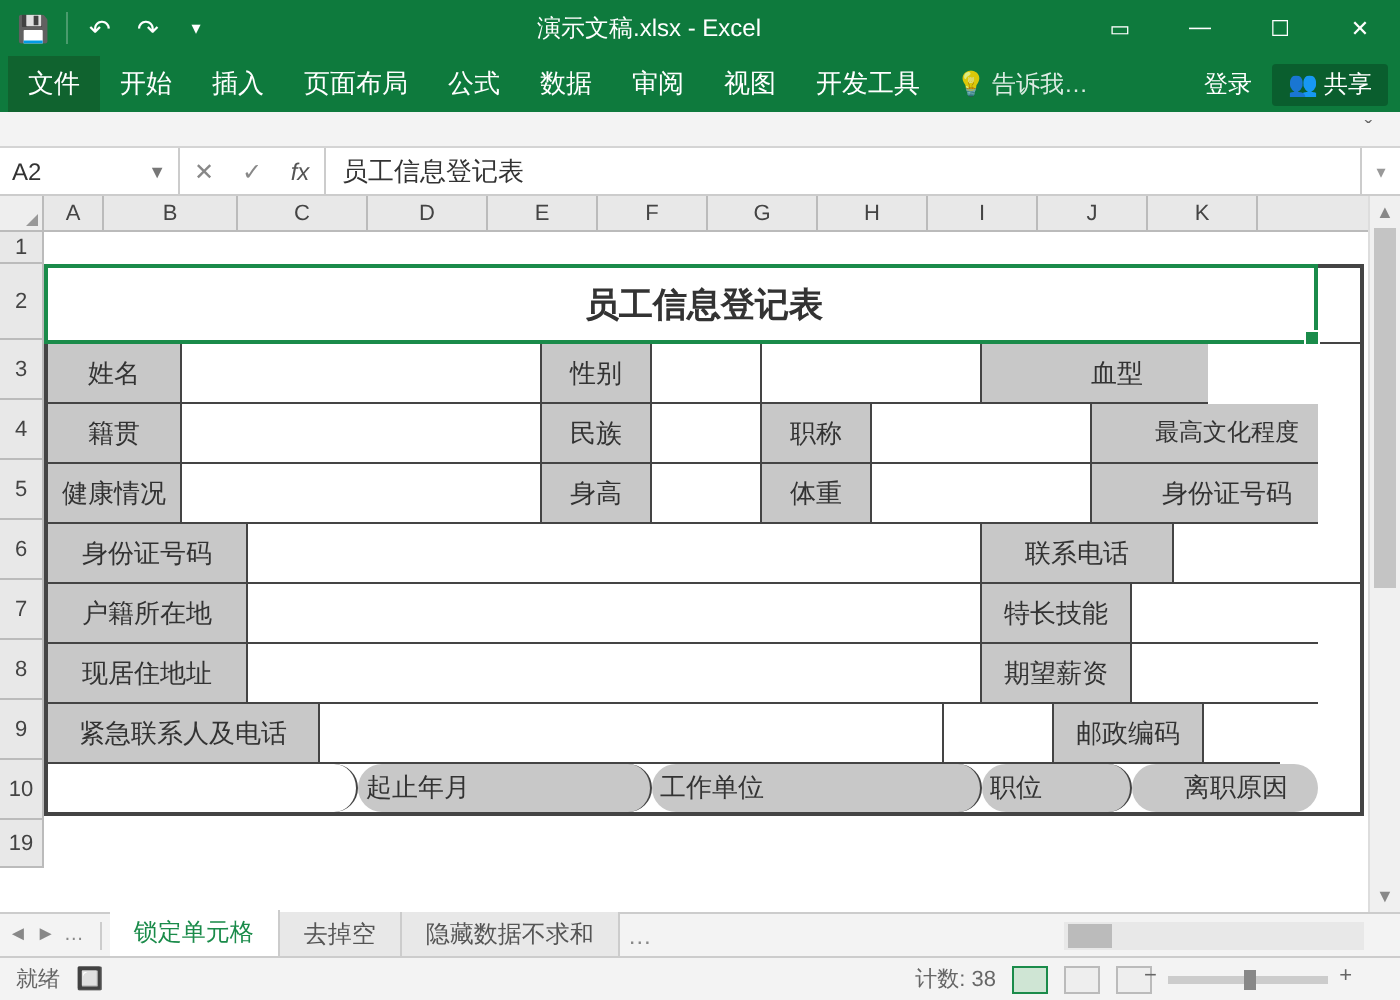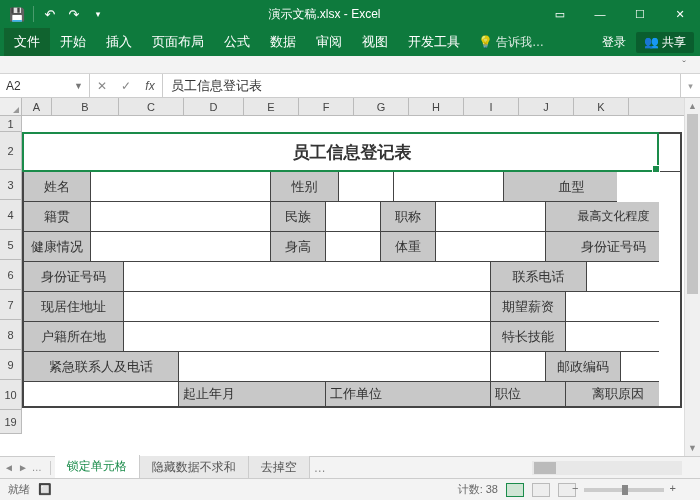--- a/index.html
+++ b/index.html
@@ -47,21 +47,21 @@
 
 
 .form { position: absolute; top: 16px; left: 0px; border: 2px solid #444; }
 .hdr-row { height: 38px; display: flex; }
 .hdr-cell { flex: 1; display: flex; align-items: center; justify-content: center; font-size: 17px; font-weight: bold; border-bottom: 1.5px solid #444; }
 .frow { display: flex; }
 .fc { border-right: 1px solid #444; border-bottom: 1px solid #444; display: flex; align-items: center; justify-content: center; padding: 0 4px; overflow: hidden; white-space: nowrap; }
 .fc:last-child { border-right: none; padding-left: 26px; }
 .lbl { background: #c8c8c8; font-size: 13px; }
 .val { background: #fff; }
-.lastrow .fc { border-bottom: none; }
+.lastrow .fc { border-bottom: none; border-radius: 12px; }
 
 
 .sel { position: absolute; border: 2px solid #1a8b4a; pointer-events: none; }
 .sel::after { content: ""; position: absolute; right: -3px; bottom: -3px; width: 6px; height: 6px; background: #1a8b4a; border: 1px solid #fff; }
 
 
 .sheetbar { position: absolute; bottom: 22px; left: 0; right: 0; height: 22px; background: #f3f3f3; border-top: 1px solid #ccc; display: flex; align-items: center; }
 .sheet-nav { display: flex; padding: 0 4px; gap: 4px; color: #888; }
 .sheet-nav span { cursor: pointer; font-size: 10px; }
 .sheetsep { width: 1px; height: 14px; background: #ccc; margin: 0 4px; }
@@ -178,21 +178,21 @@
 
   <div class="cells">
     <div class="form">
       <div class="hdr-row">
         <div class="hdr-cell">员工信息登记表</div>
       </div>
 
       <div class="frow" style="height:30px">
         <div class="fc lbl" style="width:67px">姓名</div>
         <div class="fc val" style="width:180px"></div>
-        <div class="fc lbl" style="width:68px">性别</div>
+        <div class="fc lbl" style="width:55px">性别</div>
         <div class="fc val" style="width:55px"></div>
         <div class="fc val" style="width:110px"></div>
         <div class="fc lbl" style="width:113px">血型</div>
       </div>
 
       <div class="frow" style="height:30px">
         <div class="fc lbl" style="width:67px">籍贯</div>
         <div class="fc val" style="width:180px"></div>
         <div class="fc lbl" style="width:55px">民族</div>
         <div class="fc val" style="width:55px"></div>
@@ -212,35 +212,35 @@
       </div>
 
       <div class="frow" style="height:30px">
         <div class="fc lbl" style="width:100px">身份证号码</div>
         <div class="fc val" style="width:367px"></div>
         <div class="fc lbl" style="width:96px">联系电话</div>
         <div class="fc val" style="width:93px"></div>
       </div>
 
       <div class="frow" style="height:30px">
+        <div class="fc lbl" style="width:100px">户籍所在地</div>
+        <div class="fc val" style="width:367px"></div>
+        <div class="fc lbl" style="width:75px">特长技能</div>
+        <div class="fc val" style="width:93px"></div>
+      </div>
+
+      <div class="frow" style="height:30px">
         <div class="fc lbl" style="width:100px">现居住地址</div>
         <div class="fc val" style="width:367px"></div>
         <div class="fc lbl" style="width:75px">期望薪资</div>
         <div class="fc val" style="width:93px"></div>
       </div>
 
       <div class="frow" style="height:30px">
-        <div class="fc lbl" style="width:100px">户籍所在地</div>
-        <div class="fc val" style="width:367px"></div>
-        <div class="fc lbl" style="width:75px">特长技能</div>
-        <div class="fc val" style="width:93px"></div>
-      </div>
-
-      <div class="frow" style="height:30px">
-        <div class="fc lbl" style="width:155px">紧急联系人及电话</div>
+        <div class="fc lbl" style="width:136px">紧急联系人及电话</div>
         <div class="fc val" style="width:312px"></div>
         <div class="fc val" style="width:55px"></div>
         <div class="fc lbl" style="width:75px">邮政编码</div>
         <div class="fc val" style="width:38px"></div>
       </div>
 
       <div class="frow lastrow" style="height:24px">
         <div class="fc val" style="width:155px"></div>
         <div class="fc lbl" style="width:147px;justify-content:flex-start">起止年月</div>
         <div class="fc lbl" style="width:165px;justify-content:flex-start">工作单位</div>
@@ -262,22 +262,22 @@
 </div>
 
 <div class="sheetbar">
   <div class="sheet-nav">
     <span>◄</span>
     <span>►</span>
     <span>…</span>
   </div>
   <div class="sheetsep"></div>
   <div class="sheet-tab active">锁定单元格</div>
+  <div class="sheet-tab">去掉空</div>
   <div class="sheet-tab">隐藏数据不求和</div>
-  <div class="sheet-tab">去掉空</div>
   <span style="margin-left:4px;color:#888">…</span>
   <div class="hscroll">
       <div class="thumb"></div>
     </div>
 </div>
 
 <div class="status">
   <span>就绪</span>
   <span style="margin-left:8px">🔲</span>
   <div class="right">

